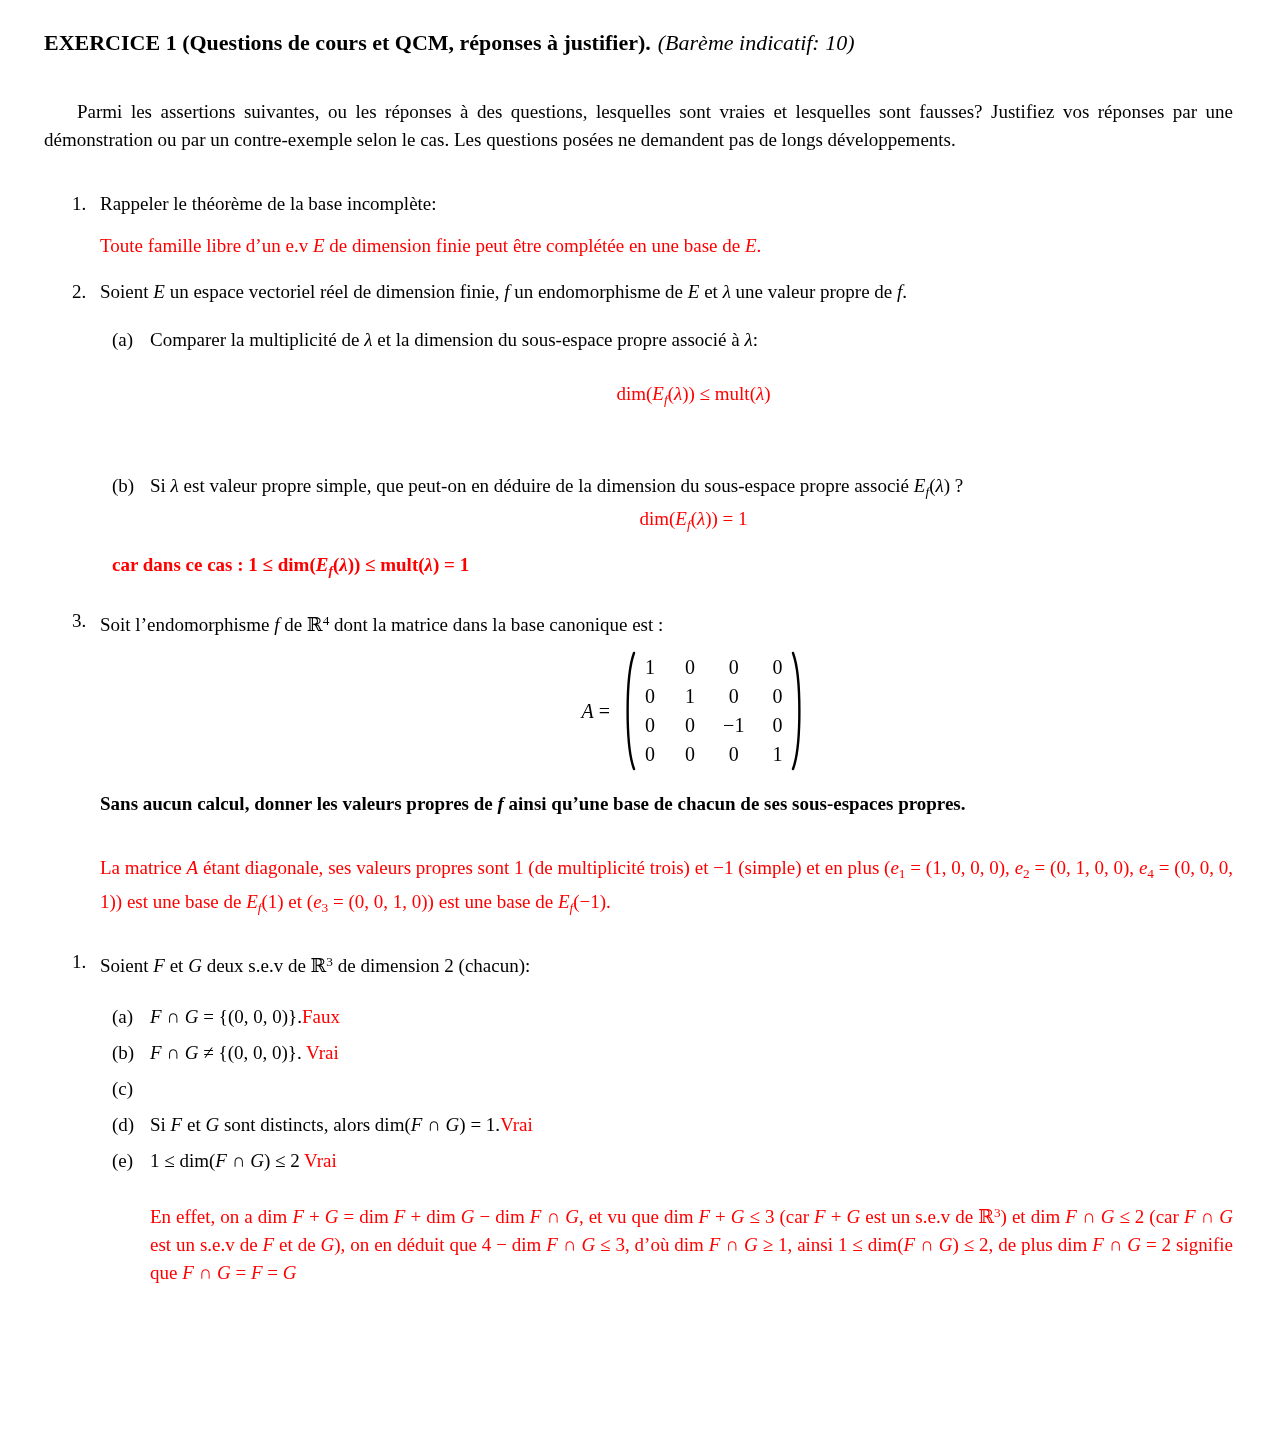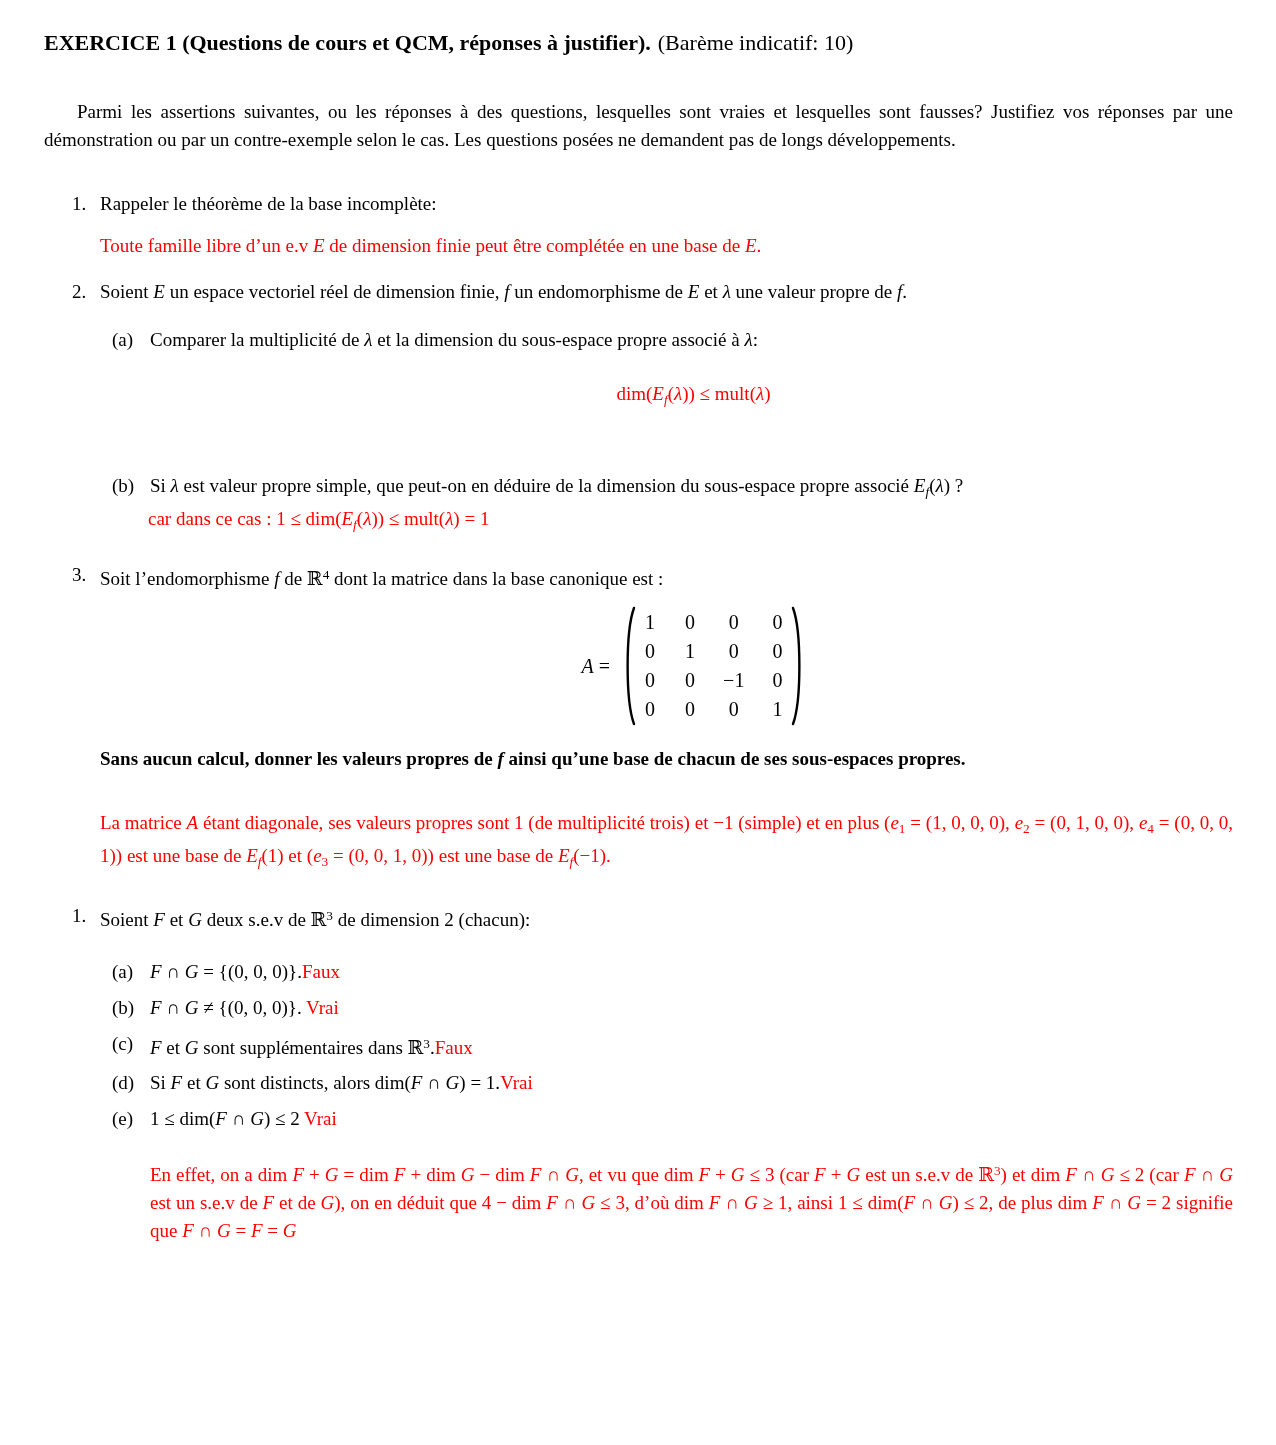--- a/index.html
+++ b/index.html
@@ -4,40 +4,40 @@
 <style>
   html, body { margin:0; padding:0; background:#ffffff; }
   body {
     width:1276px; min-height:1445px;
     font-family:"Liberation Serif","DejaVu Serif",serif;
     font-size:19px; line-height:28px; color:#000;
   }
   .page { padding:18px 43px 40px 44px; }
   .title { font-size:22px; line-height:30px; margin:10px 0 40px 0; }
   .title .b { font-weight:700; }
-  .title .rest { margin-left:7px; }
+  .title .rest { margin-left:7px;font-style:italic; }
   .intro { margin:0 0 36px 0; text-indent:33px; text-align:justify; }
   .sec-head { margin:0 0 32px 36px; }
   .sec-head.s2 { margin:0 0 24px 0; }
   .item { display:flex; margin-left:28px; }
   .item .num { flex:none; width:28px; }
   .sub { display:flex; margin-left:68px; }
   .sub .lbl { flex:none; width:38px; }
   .red { color:var(--red,#fe0000); }
   .i { font-style:italic; }
   .sb { font-size:70%; vertical-align:-0.28em; }
   .sp { font-size:70%; vertical-align:0.42em; }
   .q1 { margin-bottom:14px; }
   .ans1 { margin:0 0 18px 56px; }
   .q2 { margin-bottom:20px; }
   .suba { margin-bottom:26px; }
   .formula { text-align:center; margin-left:110px; }
   .formula.fa { margin-bottom:58px; }
   .formula.fb { margin-bottom:12px; }
-  .note { margin:0 0 22px 104px; }
+  .note { margin:0 0 22px 68px;font-weight:bold; }
   .q3 { margin-bottom:12px; }
   .matrix-wrap { display:flex; justify-content:center; align-items:center; margin:2px 0 18px 110px; }
   .m-lhs { margin-right:12px; font-size:20px; }
   .matrix { display:flex; align-items:center; }
   .m-grid {
     display:grid; grid-template-columns:repeat(4,auto);
     column-gap:26px; padding:2px 6px; text-align:center;
     font-size:20px; line-height:29px;
   }
   .m-grid span { min-width:14px; }
@@ -74,20 +74,21 @@
   <div class="sub suba">
     <span class="lbl">(a)</span>
     <span><span>Comparer la multiplicité de </span><span class="i">λ</span><span> et la dimension du sous-espace propre associé à </span><span class="i">λ</span><span>:</span></span>
   </div>
   <div class="formula fa red"><span>dim(</span><span class="i">E</span><span class="i sb">f</span><span>(</span><span class="i">λ</span><span>)) ≤ mult(</span><span class="i">λ</span><span>)</span></div>
 
   <div class="sub subb">
     <span class="lbl">(b)</span>
     <span><span>Si </span><span class="i">λ</span><span> est valeur propre simple, que peut-on en déduire de la dimension du sous-espace propre associé </span><span class="i">E</span><span class="i sb">f</span><span>(</span><span class="i">λ</span><span>) ?</span></span>
   </div>
+  <div class="formula fb red"><span>dim(</span><span class="i">E</span><span class="i sb">f</span><span>(</span><span class="i">λ</span><span>)) = 1</span></div>
   <div class="note red"><span>car dans ce cas : 1 ≤ dim(</span><span class="i">E</span><span class="i sb">f</span><span>(</span><span class="i">λ</span><span>)) ≤ mult(</span><span class="i">λ</span><span>) = 1</span></div>
 
   <div class="item q3">
     <span class="num">3.</span>
     <span><span>Soit l’endomorphisme </span><span class="i">f</span><span> de ℝ</span><span class="sp">4</span><span> dont la matrice dans la base canonique est :</span></span>
   </div>
 
   <div class="matrix-wrap">
     <span class="m-lhs"><span class="i">A</span><span> =</span></span>
     <span class="matrix">
@@ -134,21 +135,20 @@
   <div class="sub tf">
     <span class="lbl">(a)</span>
     <span><span class="i">F</span><span> ∩ </span><span class="i">G</span><span> = {(0, 0, 0)}.</span><span class="red">Faux</span></span>
   </div>
   <div class="sub tf">
     <span class="lbl">(b)</span>
     <span><span class="i">F</span><span> ∩ </span><span class="i">G</span><span> ≠ {(0, 0, 0)}. </span><span class="red">Vrai</span></span>
   </div>
   <div class="sub tf">
     <span class="lbl">(c)</span>
-    <span><span class="i">F</span><span> et </span><span class="i">G</span><span> sont supplémentaires dans ℝ</span><span class="sp">3</span><span>.</span><span class="red">Faux</span></span>
   </div>
   <div class="sub tf">
     <span class="lbl">(d)</span>
     <span><span>Si </span><span class="i">F</span><span> et </span><span class="i">G</span><span> sont distincts, alors dim(</span><span class="i">F</span><span> ∩ </span><span class="i">G</span><span>) = 1.</span><span class="red">Vrai</span></span>
   </div>
   <div class="sub tf">
     <span class="lbl">(e)</span>
     <span><span>1 ≤ dim(</span><span class="i">F</span><span> ∩ </span><span class="i">G</span><span>) ≤ 2 </span><span class="red">Vrai</span></span>
   </div>
 

